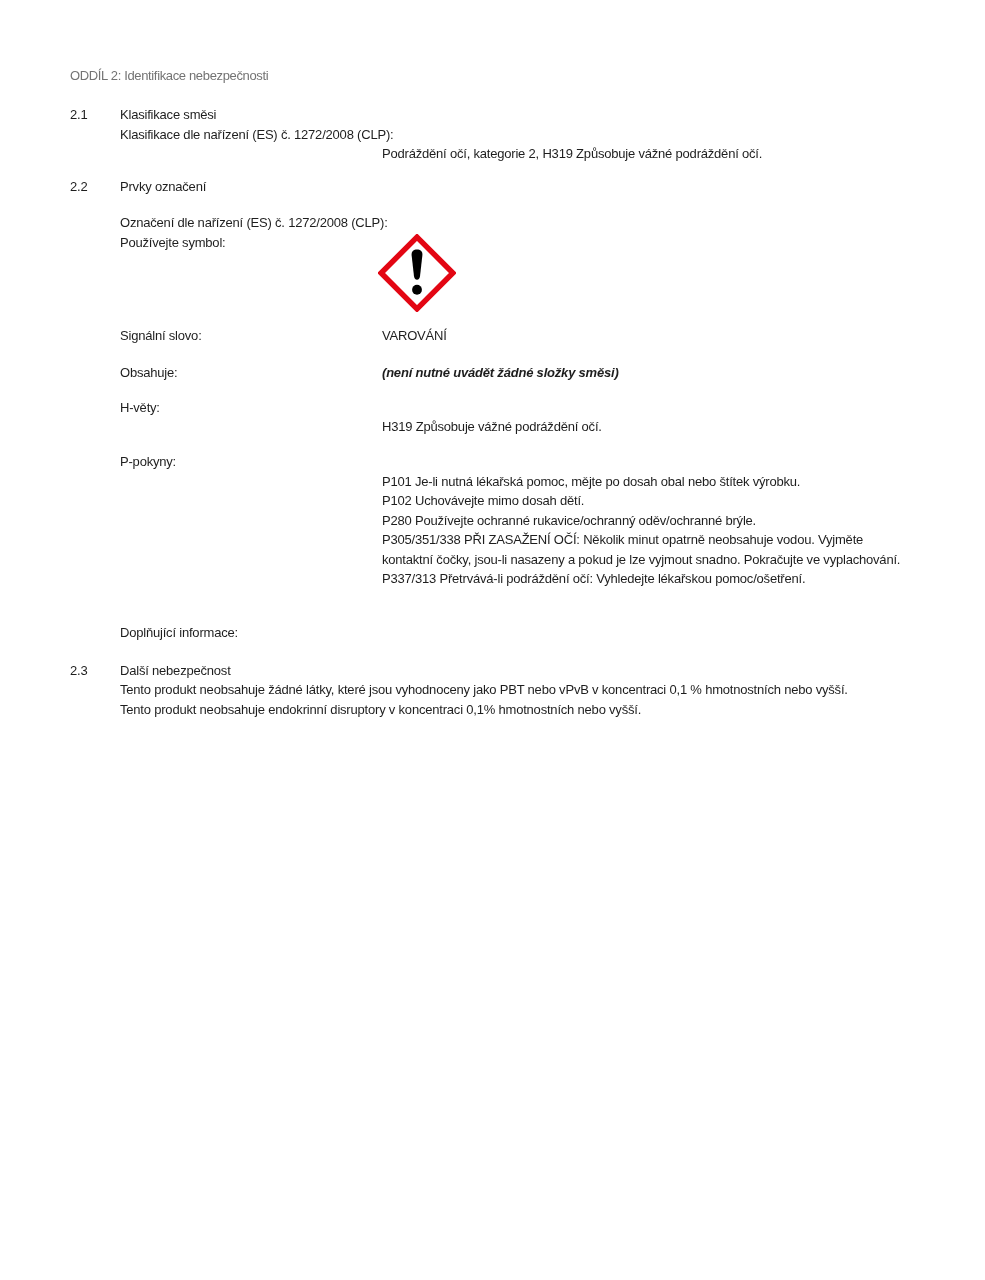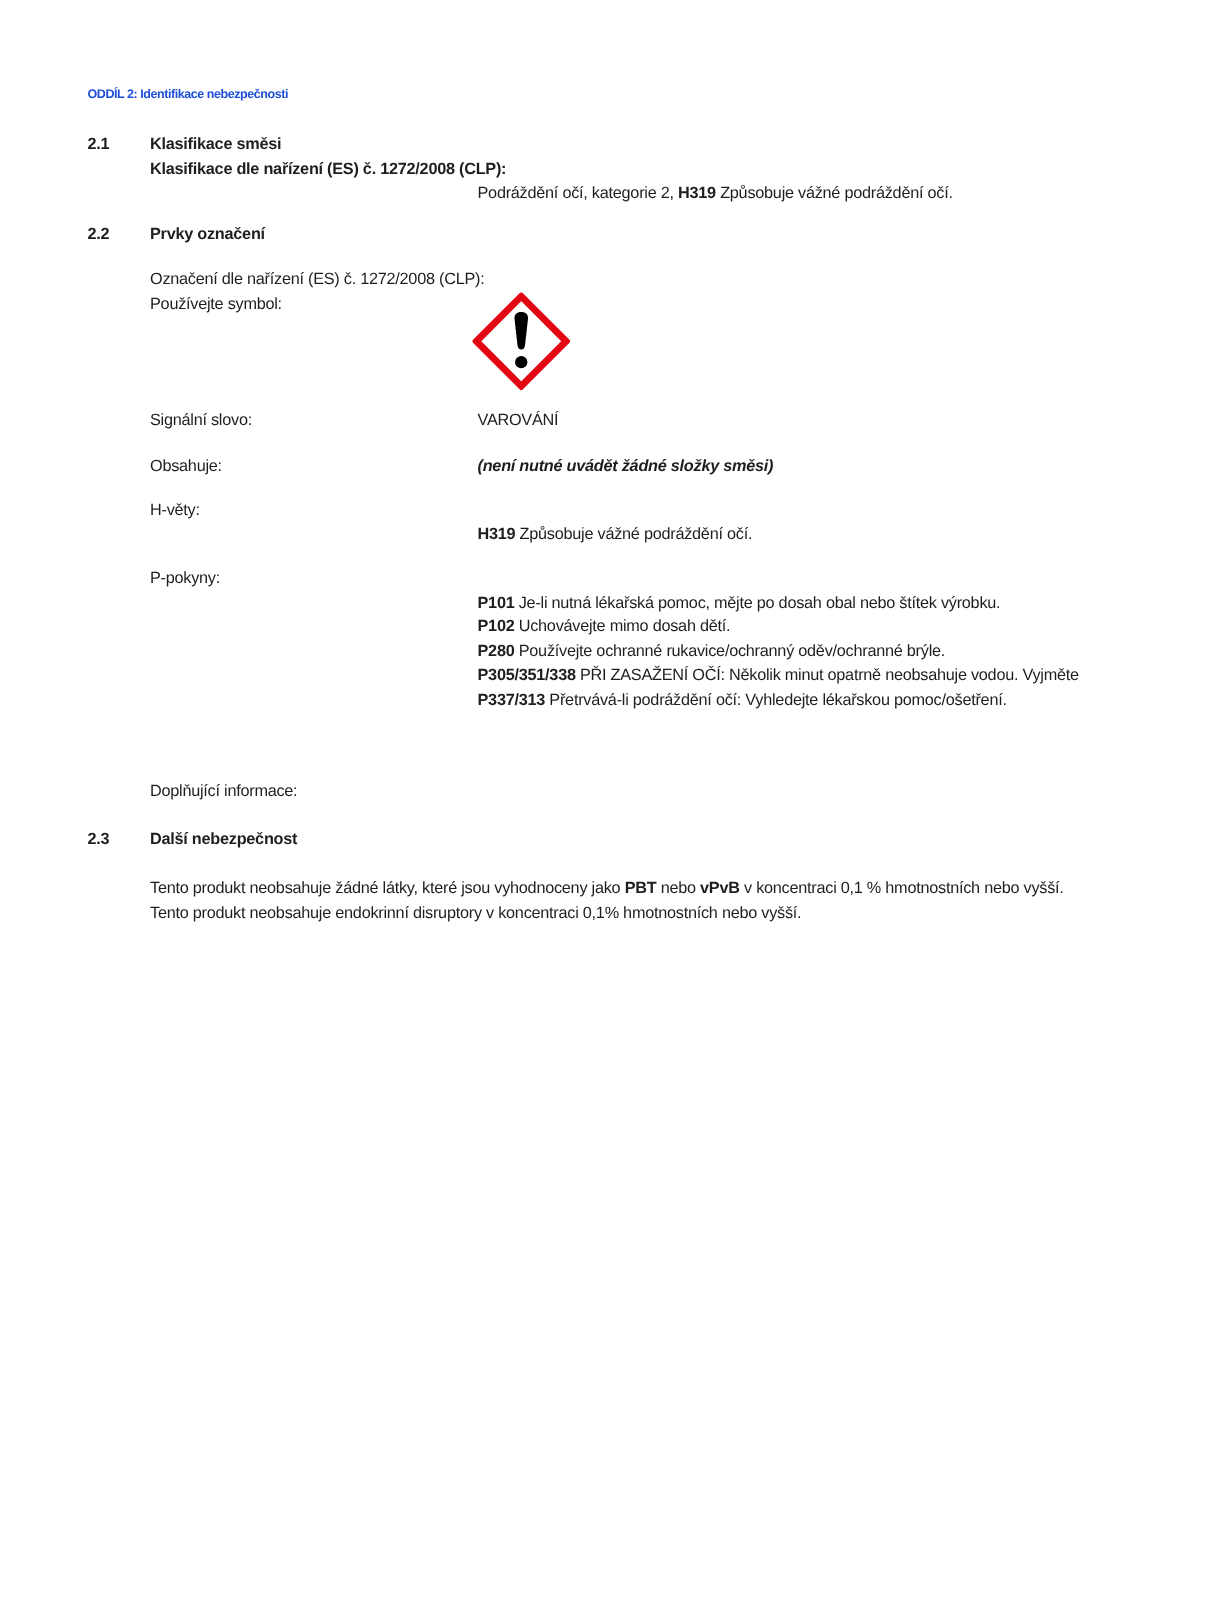--- a/index.html
+++ b/index.html
@@ -13,31 +13,31 @@
     overflow:hidden;
   }
   .t{
     position:absolute;
     font-size:13px;
     letter-spacing:-0.2px;
     line-height:19.6px;
     white-space:nowrap;
     color:#1e1e1e;
   }
-  .b{font-weight:700;}
+  .b{font-weight:400;}
   .i{font-style:italic;font-weight:bold;}
   .h1{
-    font-size:10px;
-    font-weight:700;
+    font-size:13px;
+    font-weight:400;
     letter-spacing:-0.35px;
-    color:#1d4ed8;
+    color:#737373;
   }
   .block{white-space:normal;}
   .block .line{white-space:nowrap;}
-  .lines23{line-height:20.4px;margin-top:20px;}
+  .lines23{line-height:20.4px;}
   .picto{position:absolute;}
 </style>
 </head>
 <body>
 
 <div class="page">
 
   <div class="t h1" style="left:70px;top:66px">ODDÍL 2: Identifikace nebezpečnosti</div>
 
   <div class="t b" style="left:70px;top:105px">2.1</div>
@@ -65,20 +65,21 @@
 
   <div class="t" style="left:120px;top:397.5px">H-věty:</div>
   <div class="t" style="left:382px;top:417px"><span class="b">H319</span><span> Způsobuje vážné podráždění očí.</span></div>
 
   <div class="t" style="left:120px;top:452px">P-pokyny:</div>
   <div class="t block" style="left:382px;top:471.5px;width:580px">
     <div class="line"><span class="b">P101</span><span> Je-li nutná lékařská pomoc, mějte po dosah obal nebo štítek výrobku.</span></div>
     <div class="line"><span class="b">P102</span><span> Uchovávejte mimo dosah dětí.</span></div>
     <div class="line"><span class="b">P280</span><span> Používejte ochranné rukavice/ochranný oděv/ochranné brýle.</span></div>
     <div class="line"><span class="b">P305/351/338</span><span> PŘI ZASAŽENÍ OČÍ: Několik minut opatrně neobsahuje vodou. Vyjměte</span></div>
+    <div class="line"><span>kontaktní čočky, jsou-li nasazeny a pokud je lze vyjmout snadno. Pokračujte ve vyplachování.</span></div>
     <div class="line"><span class="b">P337/313</span><span> Přetrvává-li podráždění očí: Vyhledejte lékařskou pomoc/ošetření.</span></div>
   </div>
 
   <div class="t" style="left:120px;top:623px">Doplňující informace:</div>
 
   <div class="t b" style="left:70px;top:661px">2.3</div>
   <div class="t b" style="left:120px;top:661px">Další nebezpečnost</div>
   <div class="t block lines23" style="left:120px;top:679.5px;width:840px">
     <div class="line"><span>Tento produkt neobsahuje žádné látky, které jsou vyhodnoceny jako </span><span class="b">PBT</span><span> nebo </span><span class="b">vPvB</span><span> v koncentraci 0,1 % hmotnostních nebo vyšší.</span></div>
     <div class="line"><span>Tento produkt neobsahuje endokrinní disruptory v koncentraci 0,1% hmotnostních nebo vyšší.</span></div>

